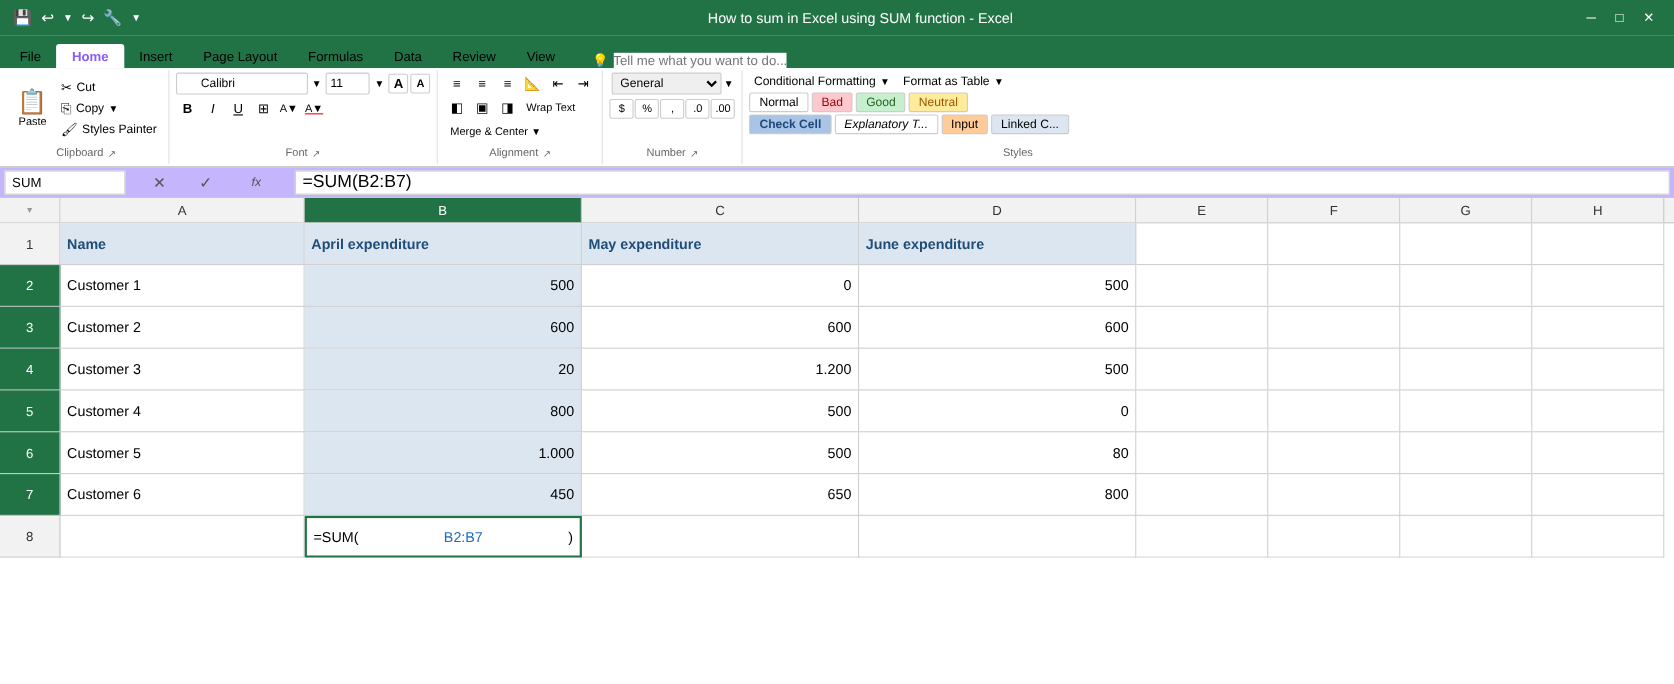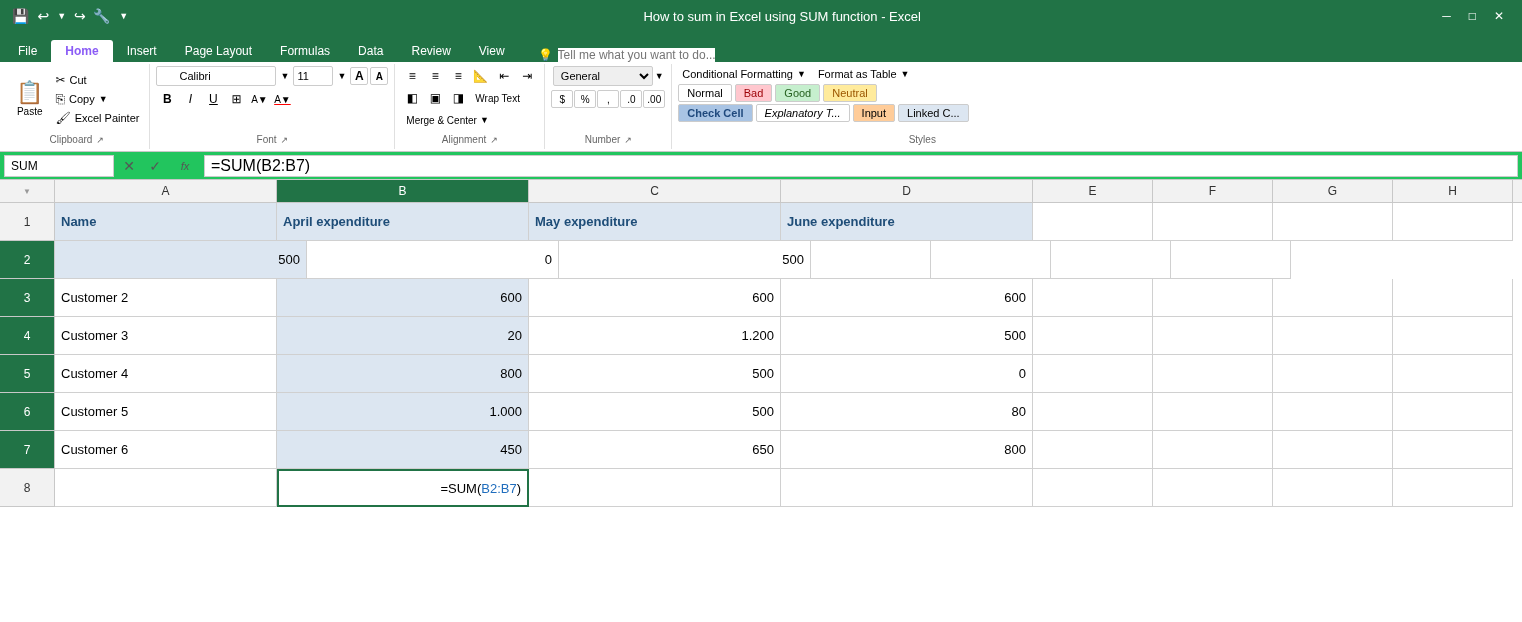--- a/index.html
+++ b/index.html
@@ -23,21 +23,21 @@
     .ribbon-tabs {
       background: #217346;
       display: flex;
       align-items: flex-end;
       padding: 0 4px;
       height: 30px;
     }
     .ribbon-tab {
       padding: 4px 14px;
       font-size: 12px;
-      color: #ffffff;
+      color: #000000;
       cursor: pointer;
       border-radius: 3px 3px 0 0;
     }
     .ribbon-tab.active {
       background: #fff;
       color: #8b5cf6;
       font-weight: 600;
     }
 
     
@@ -155,23 +155,23 @@
     .style-explanatory { background: #fff; font-style: italic; }
     .style-input { background: #ffcc99; }
     .style-linked { background: #dce6f1; }
 
     
     .formula-bar {
       display: flex;
       align-items: center;
       height: 28px;
       border-bottom: 1px solid #c8c8c8;
-      background: #22c55e;
+      background: #c4b5fd;
       padding: 0 4px;
-      gap: 4px;
+      gap: 20px;
     }
     .cell-name-box {
       width: 110px;
       border: 1px solid #ccc;
       padding: 2px 6px;
       font-size: 12px;
       height: 22px;
     }
     .formula-btn { width: 22px; height: 22px; display: flex; align-items: center; justify-content: center; cursor: pointer; font-size: 14px; color: #555; }
     .formula-input {
@@ -269,21 +269,21 @@
     .col-c { width: 252px; min-width: 252px; }
     .col-d { width: 252px; min-width: 252px; }
     .col-e { width: 120px; min-width: 120px; }
     .col-f { width: 120px; min-width: 120px; }
     .col-g { width: 120px; min-width: 120px; }
     .col-h { width: 120px; min-width: 120px; }
 
     
     .row-1 .cell { height: 38px; }
     
-    .row-8 .cell { height: 38px; }
+    .row-8 .cell { height: 38px; justify-content: space-between; }
 
     .tell-me { display: flex; align-items: center; gap: 4px; font-size: 12px; color: #555; padding: 0 10px; }
     .tell-me-input { border: none; outline: none; font-size: 12px; width: 157px; }
     .lightbulb { color: #f0b429; }
   </style>
 </head>
 <body>
 
 <div class="title-bar">
   <div class="title-bar-left">
@@ -331,21 +331,21 @@
           <span class="rb-small-icon">✂</span>
           <span>Cut</span>
         </div>
         <div class="rb-small-btn">
           <span class="rb-small-icon">⎘</span>
           <span>Copy</span>
           <span style="font-size:9px;">▼</span>
         </div>
         <div class="rb-small-btn">
           <span class="rb-small-icon">🖌</span>
-          <span>Excel Painter</span>
+          <span>Styles Painter</span>
         </div>
       </div>
     </div>
     <div class="ribbon-group-label">
       <span>Clipboard</span>
       <span class="ribbon-group-label-arrow">↗</span>
     </div>
   </div>
 
   <div class="ribbon-group">
@@ -489,20 +489,21 @@
         <div class="cell header-cell col-b">April expenditure</div>
         <div class="cell header-cell col-c">May expenditure</div>
         <div class="cell header-cell col-d">June expenditure</div>
         <div class="cell col-e"></div>
         <div class="cell col-f"></div>
         <div class="cell col-g"></div>
         <div class="cell col-h"></div>
       </div>
       <div class="grid-row row-2">
         <div class="row-header selected">2</div>
+        <div class="cell text-cell col-a">Customer 1</div>
         <div class="cell num-cell col-b col-b-bg">500</div>
         <div class="cell num-cell col-c">0</div>
         <div class="cell num-cell col-d">500</div>
         <div class="cell col-e"></div>
         <div class="cell col-f"></div>
         <div class="cell col-g"></div>
         <div class="cell col-h"></div>
       </div>
       <div class="grid-row row-3">
         <div class="row-header selected">3</div>

